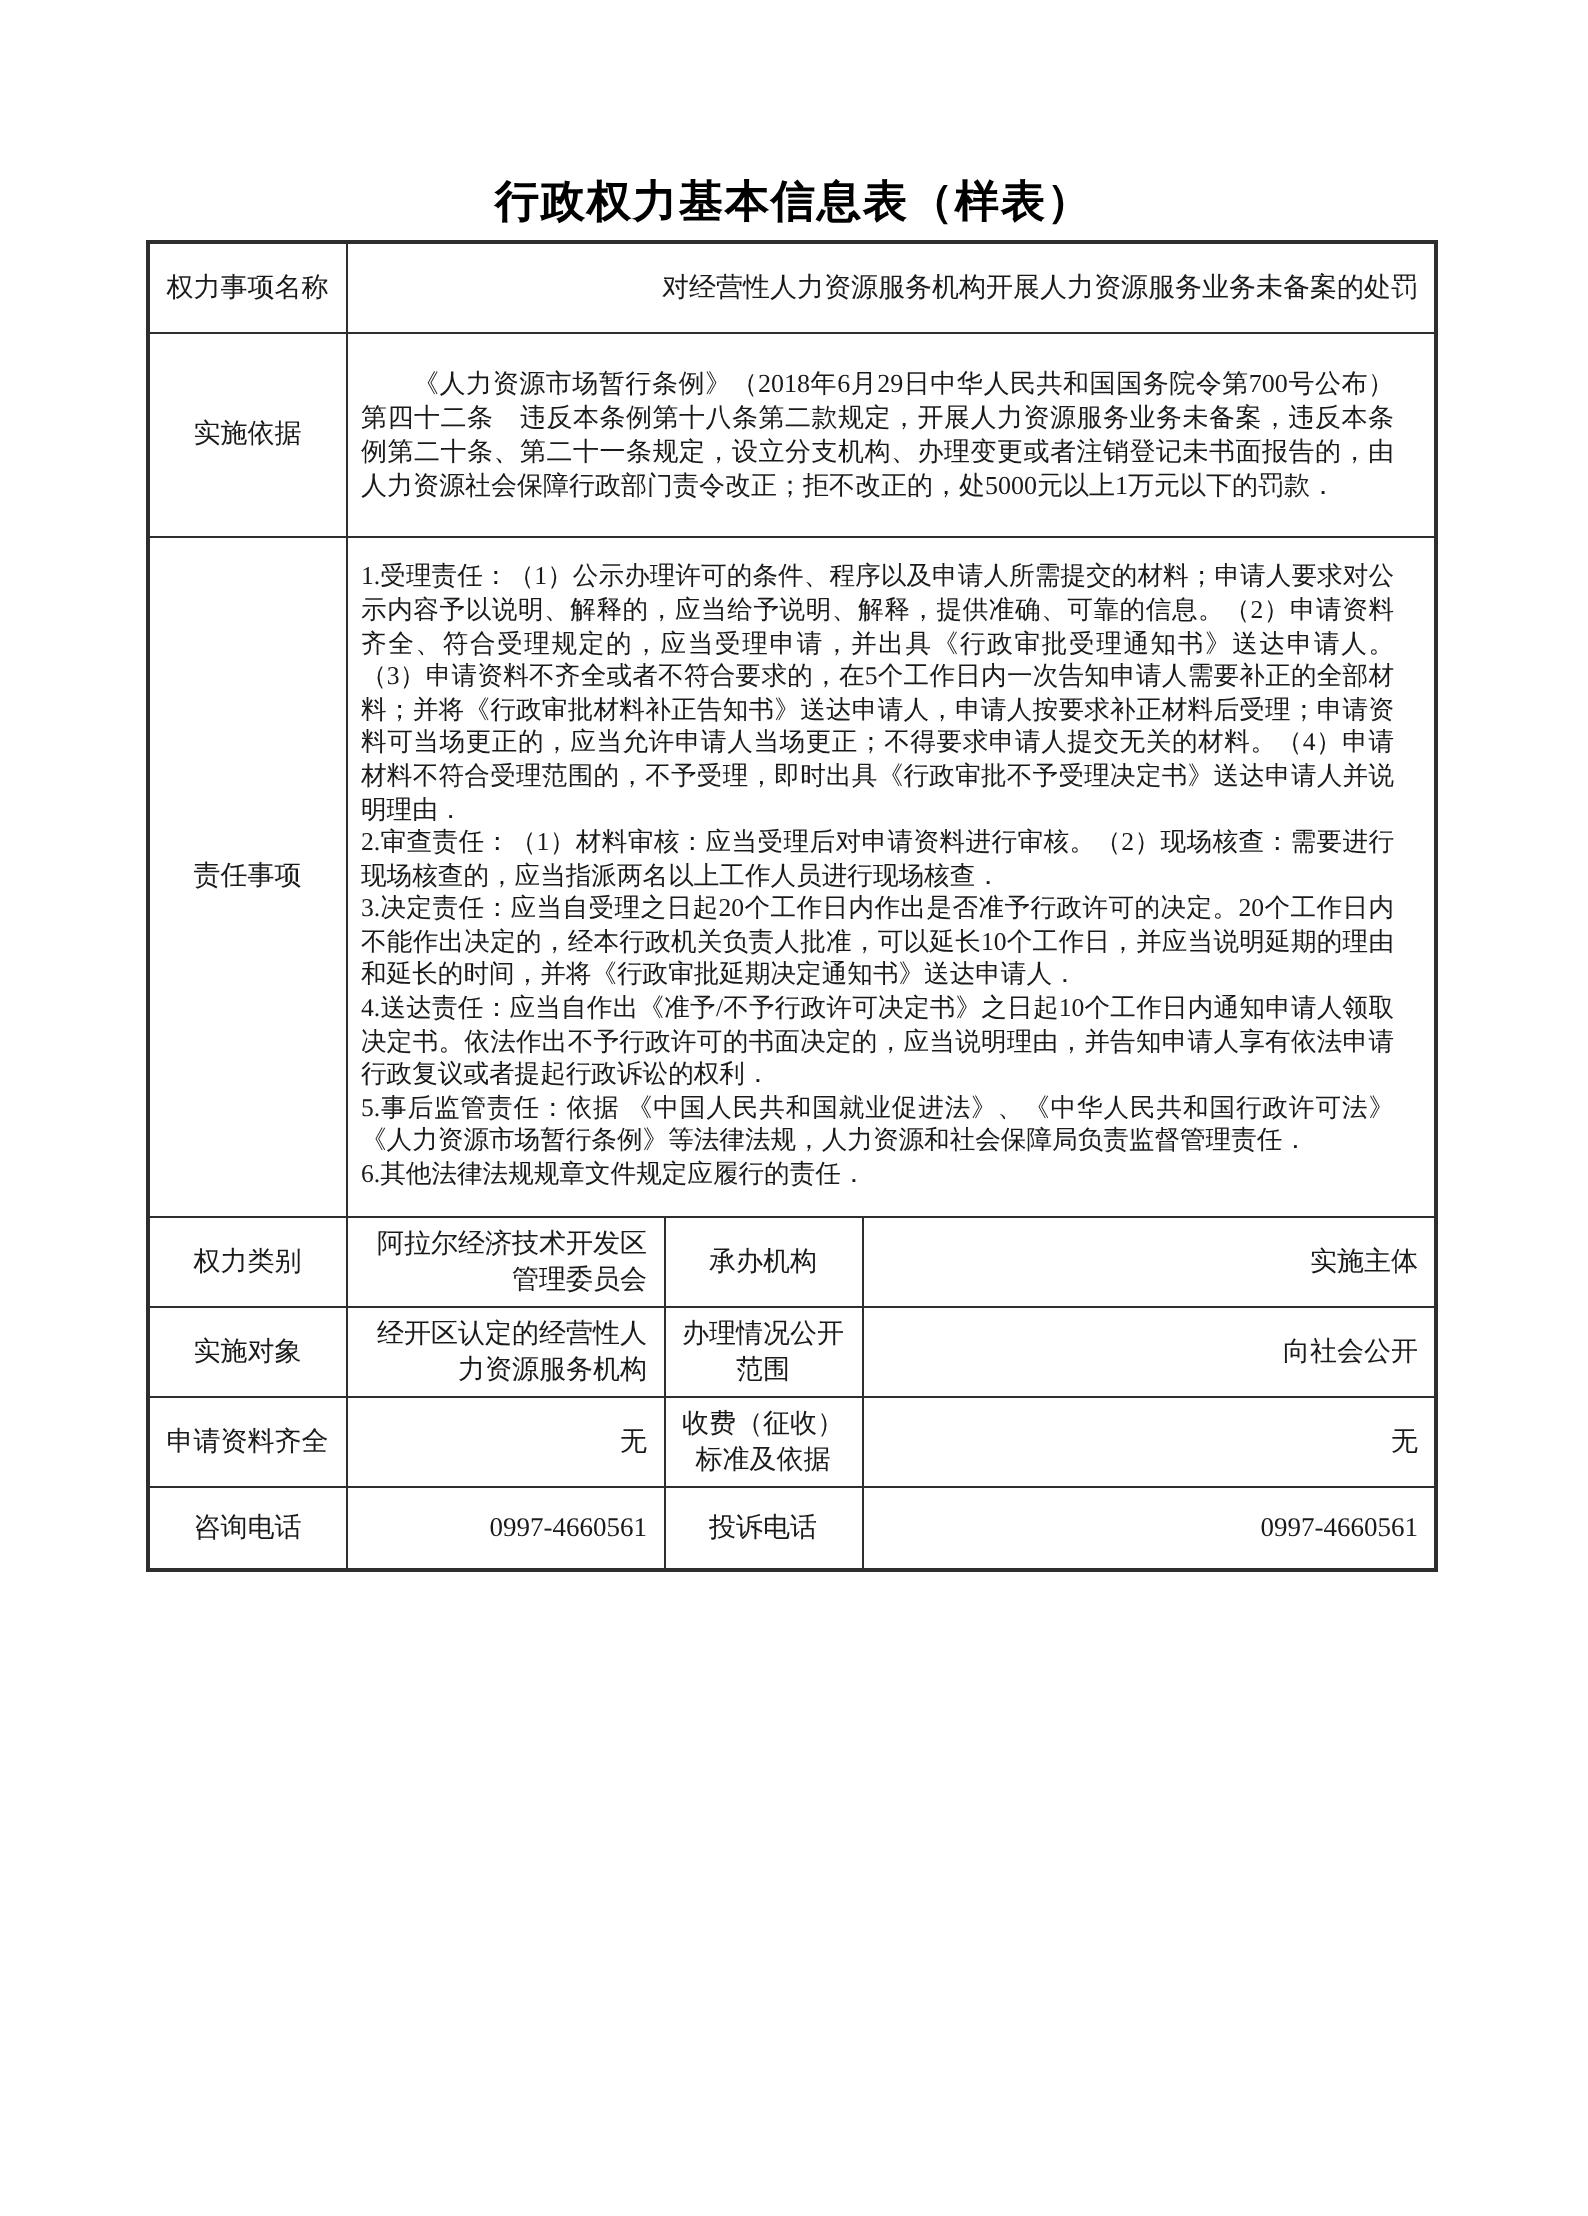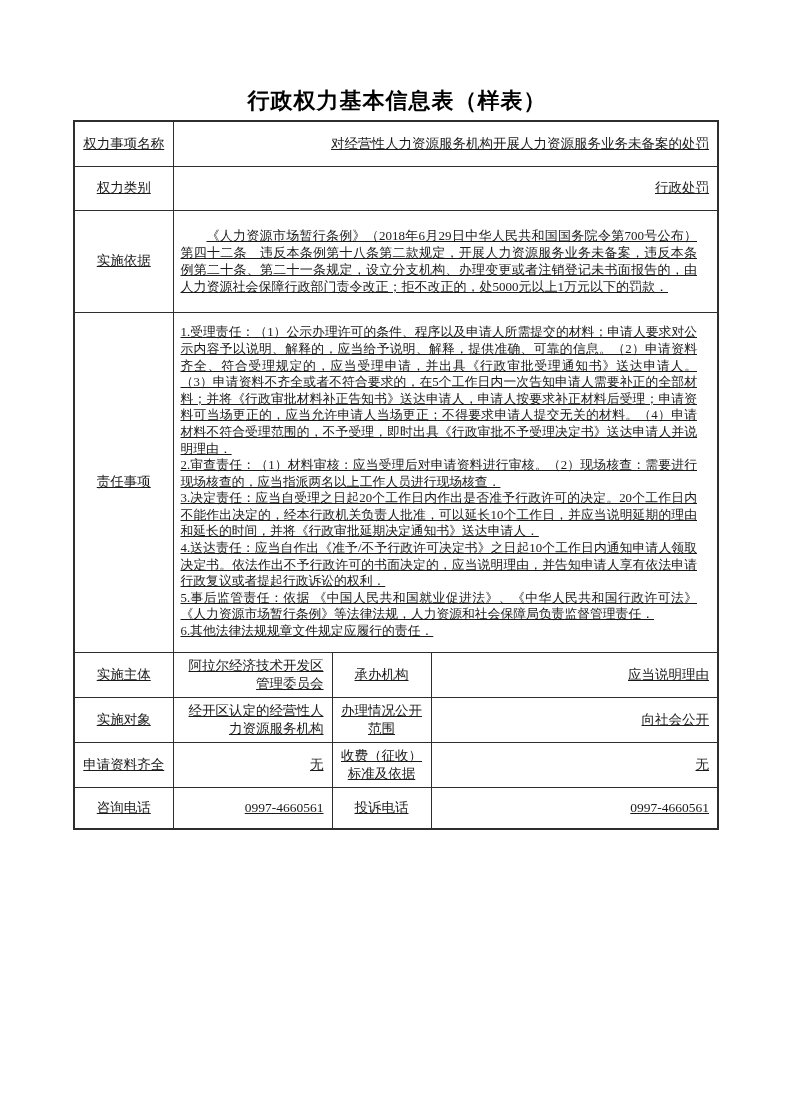--- a/index.html
+++ b/index.html
@@ -32,21 +32,20 @@
     border-collapse: collapse;
     table-layout: fixed;
     border: 2px solid #2e2e2e;
   }
   table.info-table td {
     border: 1px solid #2e2e2e;
     vertical-align: middle;
     font-size: 13.5px;
     line-height: 18px;
     color: #1a1a1a;
-    text-decoration: underline;
   }
   td.lbl {
     text-align: center;
     padding: 2px 3px;
   }
   td.val {
     text-align: right;
     padding: 2px 8px;
   }
   td.para-cell {
@@ -86,24 +85,20 @@
       <col style="width:99px">
       <col style="width:287px">
     </colgroup>
 
     <tbody>
         <tr class="r-name">
       <td class="lbl">权力事项名称</td>
       <td class="val" colspan="3">对经营性人力资源服务机构开展人力资源服务业务未备案的处罚</td>
     </tr>
 
-    <tr class="r-cat">
-      <td class="lbl">权力类别</td>
-      <td class="val" colspan="3">行政处罚</td>
-    </tr>
 
     <tr class="r-basis">
       <td class="lbl">实施依据</td>
       <td class="para-cell" colspan="3">
         <p class="basis-p">《人力资源市场暂行条例》（2018年6月29日中华人民共和国国务院令第700号公布）第四十二条　违反本条例第十八条第二款规定，开展人力资源服务业务未备案，违反本条例第二十条、第二十一条规定，设立分支机构、办理变更或者注销登记未书面报告的，由人力资源社会保障行政部门责令改正；拒不改正的，处5000元以上1万元以下的罚款．</p>
       </td>
     </tr>
 
     <tr class="r-duty">
       <td class="lbl">责任事项</td>
@@ -111,24 +106,24 @@
         <p class="duty-p">1.受理责任：（1）公示办理许可的条件、程序以及申请人所需提交的材料；申请人要求对公示内容予以说明、解释的，应当给予说明、解释，提供准确、可靠的信息。（2）申请资料齐全、符合受理规定的，应当受理申请，并出具《行政审批受理通知书》送达申请人。（3）申请资料不齐全或者不符合要求的，在5个工作日内一次告知申请人需要补正的全部材料；并将《行政审批材料补正告知书》送达申请人，申请人按要求补正材料后受理；申请资料可当场更正的，应当允许申请人当场更正；不得要求申请人提交无关的材料。（4）申请材料不符合受理范围的，不予受理，即时出具《行政审批不予受理决定书》送达申请人并说明理由．</p>
         <p class="duty-p">2.审查责任：（1）材料审核：应当受理后对申请资料进行审核。（2）现场核查：需要进行现场核查的，应当指派两名以上工作人员进行现场核查．</p>
         <p class="duty-p">3.决定责任：应当自受理之日起20个工作日内作出是否准予行政许可的决定。20个工作日内不能作出决定的，经本行政机关负责人批准，可以延长10个工作日，并应当说明延期的理由和延长的时间，并将《行政审批延期决定通知书》送达申请人．</p>
         <p class="duty-p">4.送达责任：应当自作出《准予/不予行政许可决定书》之日起10个工作日内通知申请人领取决定书。依法作出不予行政许可的书面决定的，应当说明理由，并告知申请人享有依法申请行政复议或者提起行政诉讼的权利．</p>
         <p class="duty-p">5.事后监管责任：依据 《中国人民共和国就业促进法》、《中华人民共和国行政许可法》《人力资源市场暂行条例》等法律法规，人力资源和社会保障局负责监督管理责任．</p>
         <p class="duty-p">6.其他法律法规规章文件规定应履行的责任．</p>
       </td>
     </tr>
 
     <tr class="r-pair">
-      <td class="lbl">实施主体</td>
+      <td class="lbl">权力类别</td>
       <td class="val">阿拉尔经济技术开发区管理委员会</td>
       <td class="lbl">承办机构</td>
-      <td class="val">应当说明理由</td>
+      <td class="val">实施主体</td>
     </tr>
 
     <tr class="r-pair">
       <td class="lbl">实施对象</td>
       <td class="val">经开区认定的经营性人力资源服务机构</td>
       <td class="lbl">办理情况公开范围</td>
       <td class="val">向社会公开</td>
     </tr>
 
     <tr class="r-pair">

